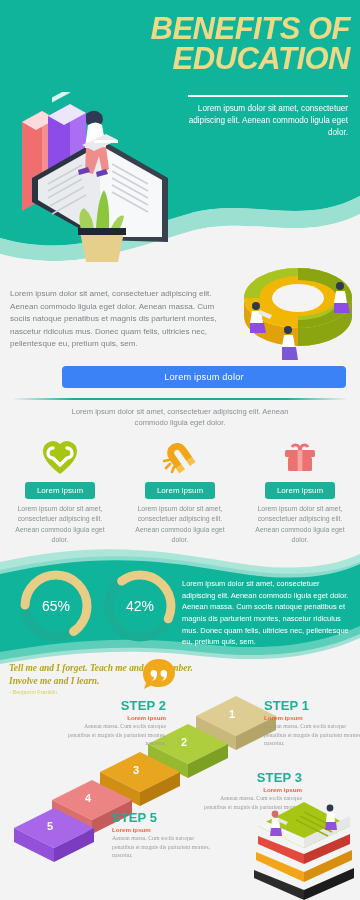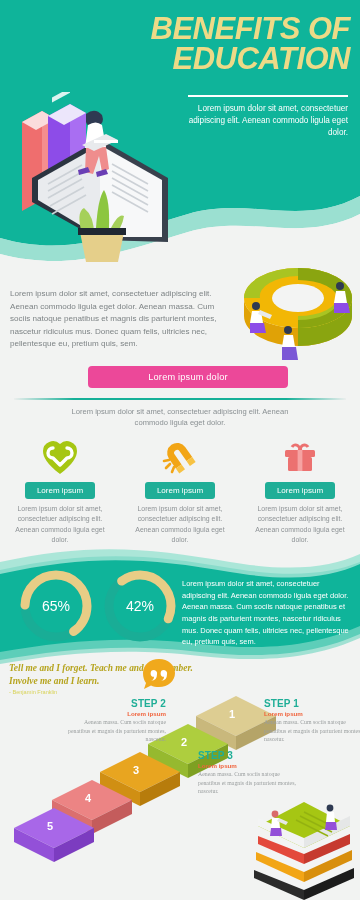--- a/index.html
+++ b/index.html
@@ -27,23 +27,23 @@
 
   
   .intro {
     position:absolute; left:10px; top:288px; width:226px;
     color:#7e8486; font-size:8.1px; line-height:1.55;
   }
   .donut3d { position:absolute; left:236px; top:236px; width:124px; height:128px; }
 
   
   .banner {
-    position:absolute; left:62px; top:366px; width:200px; height:22px;
-    background:#ec4899; border-radius:4px; color:#fff; font-size:9.2px;
-    display:flex; align-items:center; justify-content:center; letter-spacing:.2px;margin-left:26px;
+    position:absolute; left:62px; top:366px; width:284px; height:22px;
+    background:#3b82f6; border-radius:4px; color:#fff; font-size:9.2px;
+    display:flex; align-items:center; justify-content:center; letter-spacing:.2px;
   }
   .banner-rule { position:absolute; left:14px; top:398px; width:332px; height:1.6px;
     background:linear-gradient(90deg,#eceeed 0%,#16b098 18%,#16b098 82%,#eceeed 100%); }
   .banner-sub {
     position:absolute; left:60px; top:406px; width:240px; text-align:center;
     color:#8a9093; font-size:7.6px; line-height:1.5;
   }
 
   
   .features { position:absolute; left:0; top:436px; width:360px; height:112px; display:flex; }
@@ -71,21 +71,21 @@
   }
   .quote-author {
     position:absolute; left:9px; top:689px; color:#d9d35a; font-size:5.6px;
     font-family:"Liberation Sans", sans-serif; font-style:normal; font-weight:normal;
   }
   .quote-bubble { position:absolute; left:142px; top:658px; width:34px; height:34px; }
 
   
   .steps-layer { position:absolute; left:0; top:694px; width:360px; height:206px; }
   .step-card { position:absolute; width:104px; }
-  .step-title { color:#1fae97; font-size:10px; font-weight:bold; letter-spacing:.1px; }
+  .step-title { color:#1fae97; font-size:13px; font-weight:bold; letter-spacing:.1px; }
   .step-sub { color:#f0633c; font-size:6.2px; font-weight:bold; margin-top:1px; }
   .step-body { color:#9a9e9f; font-size:5.8px; line-height:1.5; margin-top:1px;
     font-family:"Liberation Serif", serif; }
   .ta-right { text-align:right; }
   .step-num { position:absolute; color:#ffffff; font-size:11px; font-weight:bold; }
   .books-art { position:absolute; left:248px; top:786px; width:112px; height:114px; }
 </style>
 </head>
 <body>
 
@@ -306,27 +306,32 @@
       <div class="step-sub">Lorem ipsum</div>
       <div class="step-body">Aenean massa. Cum sociis natoque penatibus et magnis dis parturient montes, nascetur.</div>
     </div>
 
     <div class="step-card ta-right" style="left:62px; top:4px;">
       <div class="step-title">STEP 2</div>
       <div class="step-sub">Lorem ipsum</div>
       <div class="step-body">Aenean massa. Cum sociis natoque penatibus et magnis dis parturient montes, nascetur.</div>
     </div>
 
-    <div class="step-card" style="left:198px; top:56px;">
+    <div class="step-card" style="left:198px; top:76px;text-align:right;">
       <div class="step-title">STEP 3</div>
       <div class="step-sub">Lorem ipsum</div>
       <div class="step-body">Aenean massa. Cum sociis natoque penatibus et magnis dis parturient montes, nascetur.</div>
     </div>
 
 
+    <div class="step-card" style="left:112px; top:116px;">
+      <div class="step-title">STEP 5</div>
+      <div class="step-sub">Lorem ipsum</div>
+      <div class="step-body">Aenean massa. Cum sociis natoque penatibus et magnis dis parturient montes, nascetur.</div>
+    </div>
   </div>
 
   <svg class="books-art" viewBox="0 0 112 114">
 
     <path d="M6,92 L56,66 L106,92 L56,114 Z" fill="#f3f4f4"></path>
     <path d="M6,92 L56,114 L56,104 L6,84 Z" fill="#2b2b2b"></path>
     <path d="M56,114 L106,92 L106,82 L56,104 Z" fill="#1c1c1c"></path>
 
     <path d="M8,74 L56,50 L104,74 L56,96 Z" fill="#f3f4f4"></path>
     <path d="M8,74 L56,96 L56,86 L8,66 Z" fill="#f2a516"></path>

